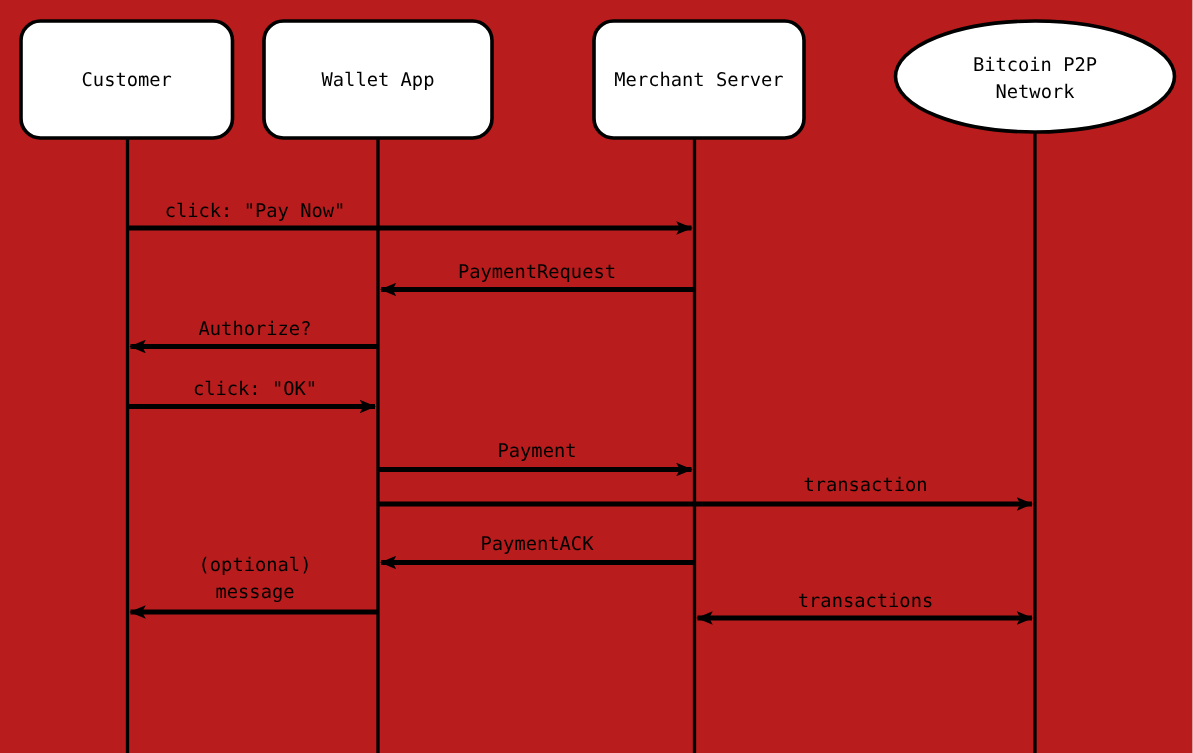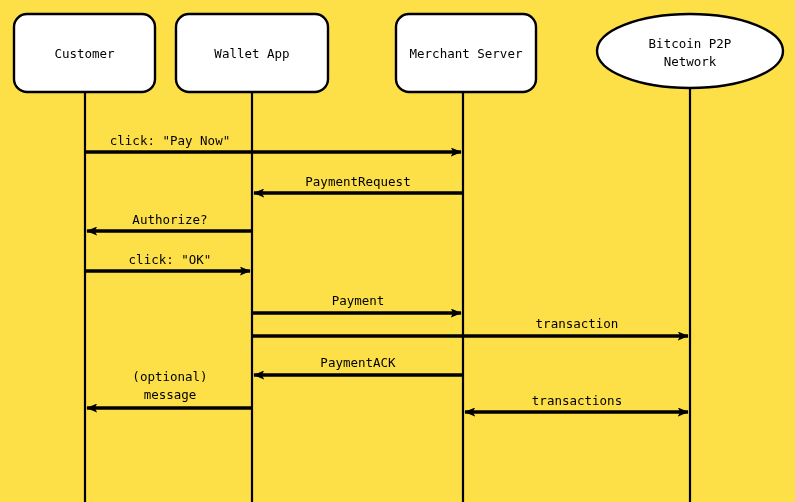--- a/index.html
+++ b/index.html
@@ -8,21 +8,21 @@
     padding: 0;
     background: #ffffff;
   }
   body {
     font-family: "DejaVu Sans Mono", "Liberation Mono", monospace;
   }
   #diagram-root {
     position: relative;
     width: 795px;
     height: 502px;
-    background: #fde047;
+    background: #b91c1c;
     overflow: hidden;
   }
   svg.diagram-canvas {
     display: block;
     width: 795px;
     height: 502px;
   }
   .participant-shape {
     fill: #ffffff;
     stroke: #000000;

